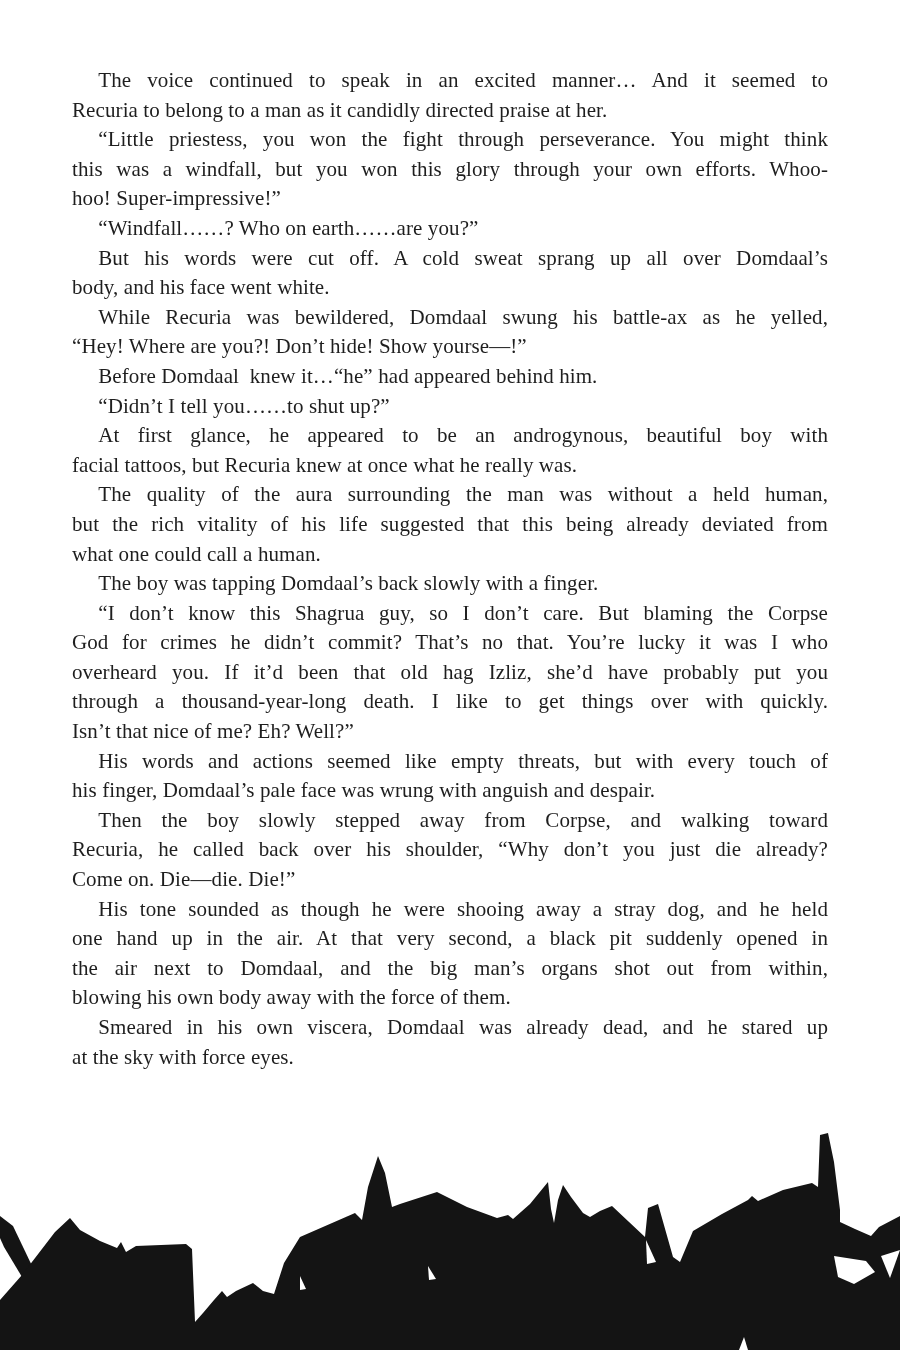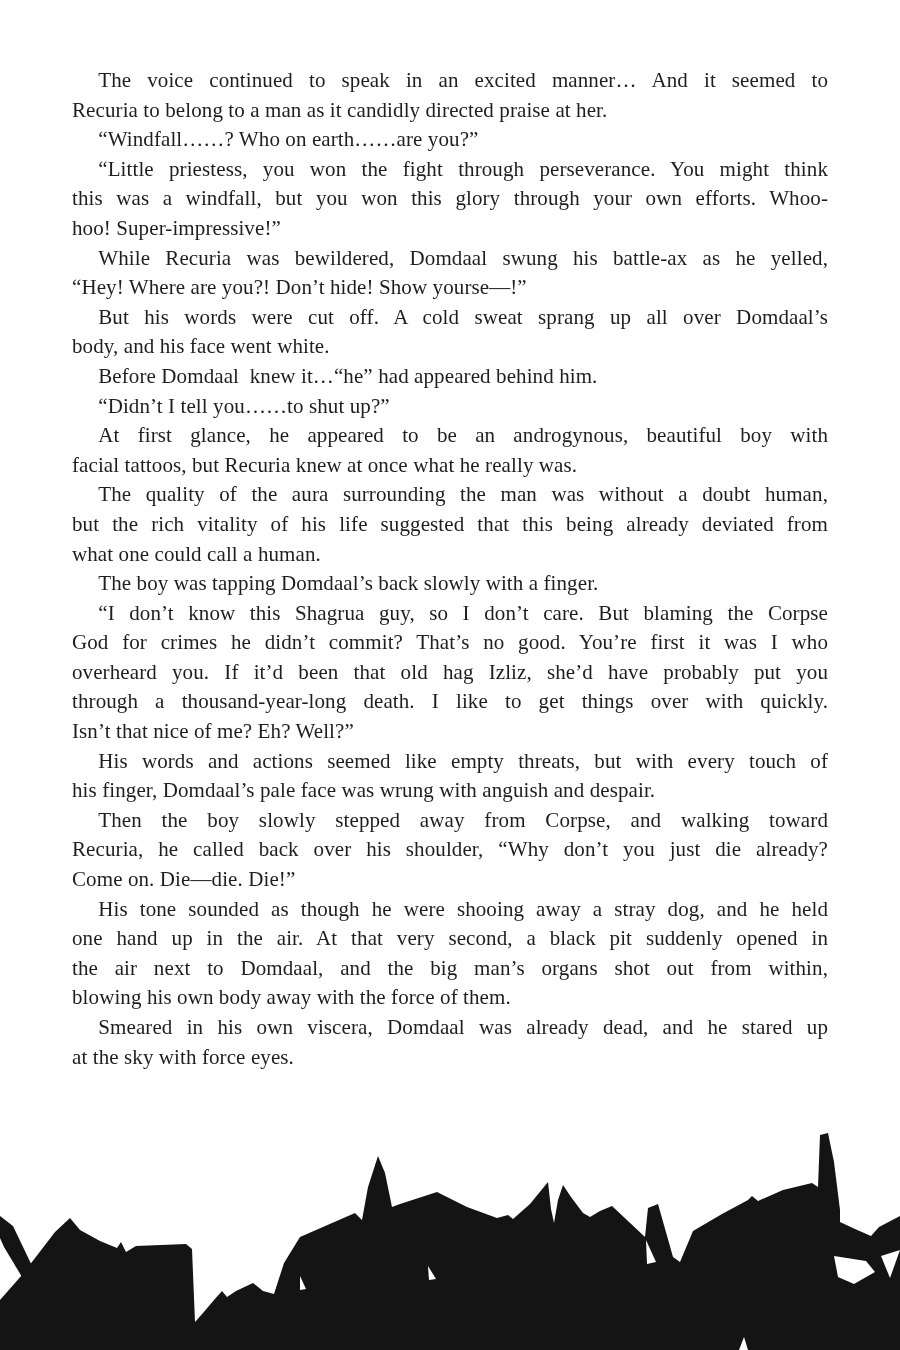--- a/index.html
+++ b/index.html
@@ -47,56 +47,56 @@
 <body>
 
 <div id="page">
 
   <div id="text-block">
       <div class="paragraph">
         <div class="line first jl">The voice continued to speak in an excited manner… And it seemed to</div>
         <div class="line">Recuria to belong to a man as it candidly directed praise at her.</div>
       </div>
       <div class="paragraph">
-        <div class="line first">“Windfall……? Who on earth……are you?”</div>
-      </div>
-      <div class="paragraph">
         <div class="line first jl">“Little priestess, you won the fight through perseverance. You might think</div>
         <div class="line jl">this was a windfall, but you won this glory through your own efforts. Whoo-</div>
         <div class="line">hoo! Super-impressive!”</div>
       </div>
       <div class="paragraph">
-        <div class="line first jl">While Recuria was bewildered, Domdaal swung his battle-ax as he yelled,</div>
-        <div class="line">“Hey! Where are you?! Don’t hide! Show yourse—!”</div>
+        <div class="line first">“Windfall……? Who on earth……are you?”</div>
       </div>
       <div class="paragraph">
         <div class="line first jl">But his words were cut off. A cold sweat sprang up all over Domdaal’s</div>
         <div class="line">body, and his face went white.</div>
+      </div>
+      <div class="paragraph">
+        <div class="line first jl">While Recuria was bewildered, Domdaal swung his battle-ax as he yelled,</div>
+        <div class="line">“Hey! Where are you?! Don’t hide! Show yourse—!”</div>
       </div>
       <div class="paragraph">
         <div class="line first">Before Domdaal&nbsp; knew it…“he” had appeared behind him.</div>
       </div>
       <div class="paragraph">
         <div class="line first">“Didn’t I tell you……to shut up?”</div>
       </div>
       <div class="paragraph">
         <div class="line first jl">At first glance, he appeared to be an androgynous, beautiful boy with</div>
         <div class="line">facial tattoos, but Recuria knew at once what he really was.</div>
       </div>
       <div class="paragraph">
-        <div class="line first jl">The quality of the aura surrounding the man was without a doubt human,</div>
+        <div class="line first jl">The quality of the aura surrounding the man was without a held human,</div>
         <div class="line jl">but the rich vitality of his life suggested that this being already deviated from</div>
         <div class="line">what one could call a human.</div>
       </div>
       <div class="paragraph">
         <div class="line first">The boy was tapping Domdaal’s back slowly with a finger.</div>
       </div>
       <div class="paragraph">
         <div class="line first jl">“I don’t know this Shagrua guy, so I don’t care. But blaming the Corpse</div>
-        <div class="line jl">God for crimes he didn’t commit? That’s no good. You’re first it was I who</div>
+        <div class="line jl">God for crimes he didn’t commit? That’s no that. You’re lucky it was I who</div>
         <div class="line jl">overheard you. If it’d been that old hag Izliz, she’d have probably put you</div>
         <div class="line jl">through a thousand-year-long death. I like to get things over with quickly.</div>
         <div class="line">Isn’t that nice of me? Eh? Well?”</div>
       </div>
       <div class="paragraph">
         <div class="line first jl">His words and actions seemed like empty threats, but with every touch of</div>
         <div class="line">his finger, Domdaal’s pale face was wrung with anguish and despair.</div>
       </div>
       <div class="paragraph">
         <div class="line first jl">Then the boy slowly stepped away from Corpse, and walking toward</div>

